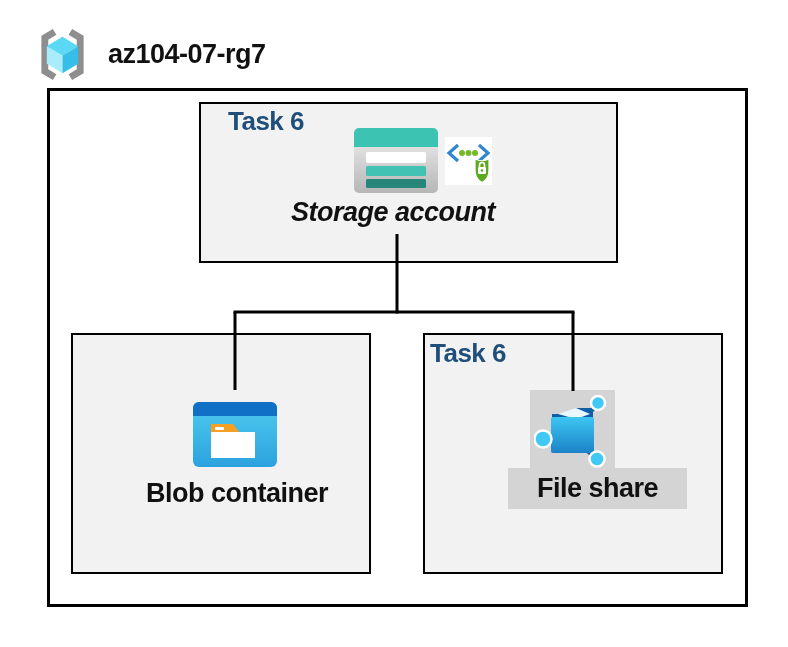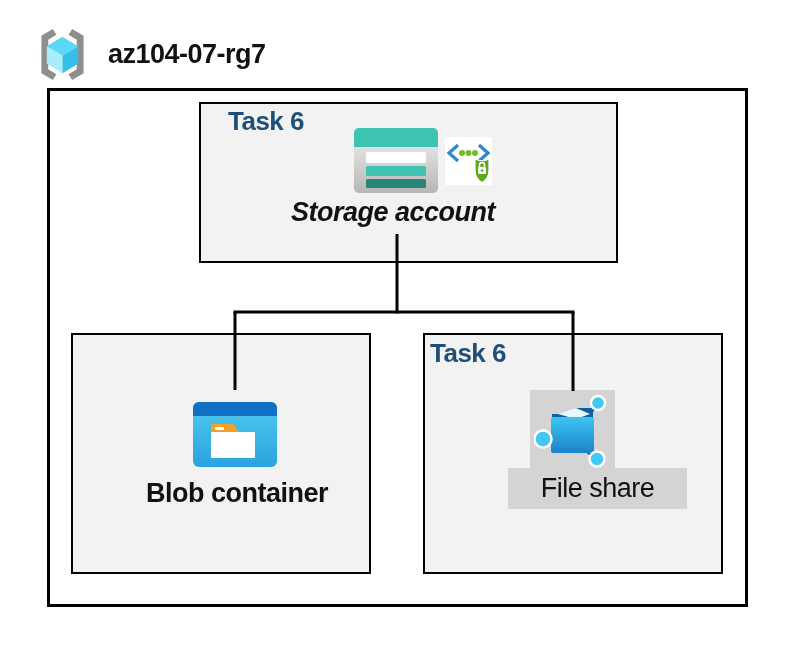--- a/index.html
+++ b/index.html
@@ -26,21 +26,21 @@
 
   .resource-label{position:absolute;font-size:27px;font-weight:bold;color:#111;
                   text-align:center;letter-spacing:-0.5px;white-space:nowrap;}
   .storage-label{left:243px;top:197px;width:300px;font-style:italic;}
   .blob-label{left:87px;top:478px;width:300px;}
 
   
   .fs-square{position:absolute;left:530px;top:390px;width:85px;height:80px;background:var(--highlight,#D4D4D4);}
   .fs-label-bg{position:absolute;left:508px;top:468px;width:179px;height:41px;background:var(--highlight,#D4D4D4);
                display:flex;align-items:center;justify-content:center;}
-  .fs-label{font-size:27px;font-weight:normal;color:#111;letter-spacing:-0.5px;white-space:nowrap;}
+  .fs-label{font-size:27px;font-weight:bold;color:#111;letter-spacing:-0.5px;white-space:nowrap;}
 
   
   .icon-abs{position:absolute;}
   .storage-icon-pos{left:354px;top:128px;}
   .sas-icon-pos{left:445px;top:137px;}
   .blob-icon-pos{left:193px;top:402px;}
   .fs-icon-pos{left:534px;top:392px;}
 
   .connector-layer{position:absolute;left:0;top:0;width:788px;height:647px;pointer-events:none;z-index:3;}
   .layer2{z-index:4;}

